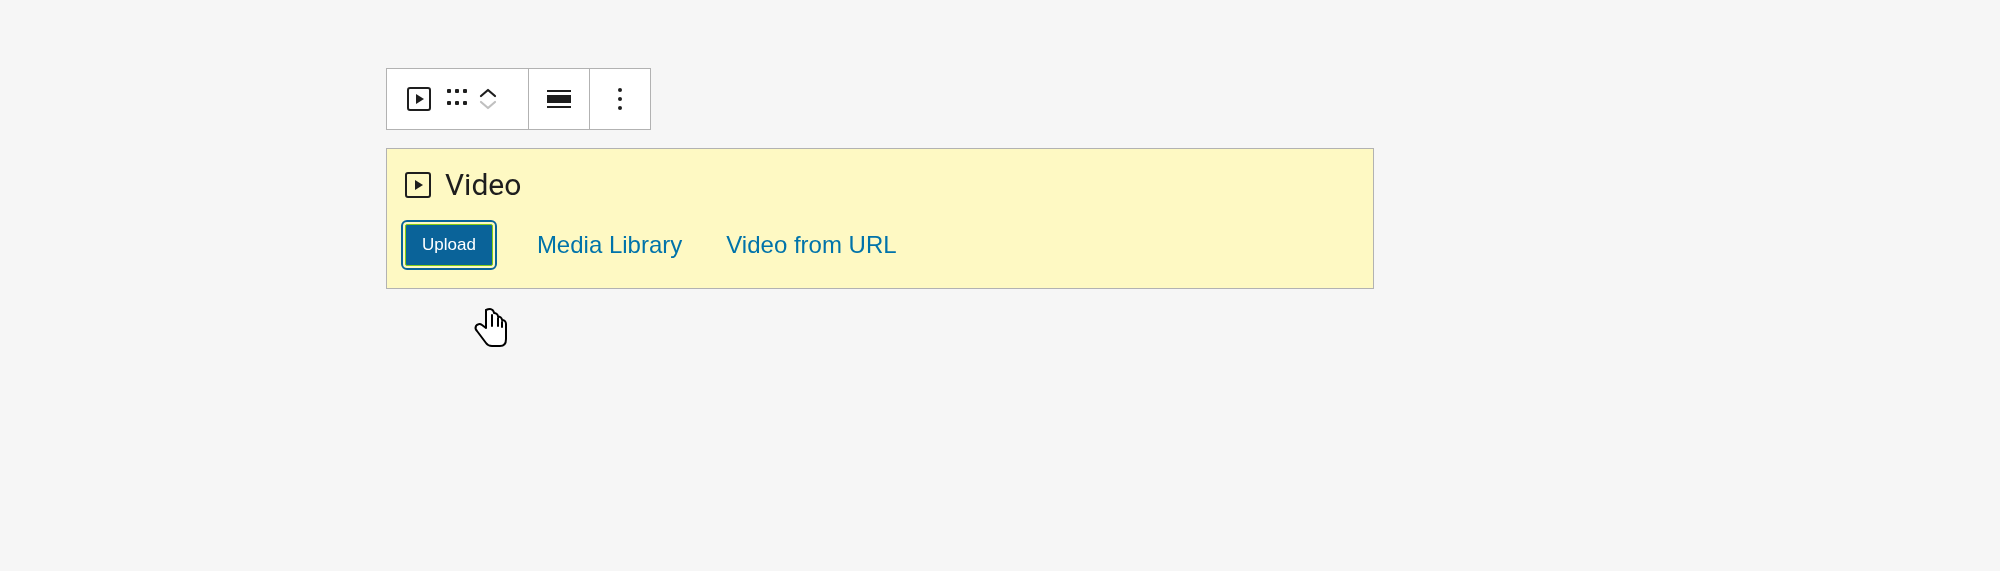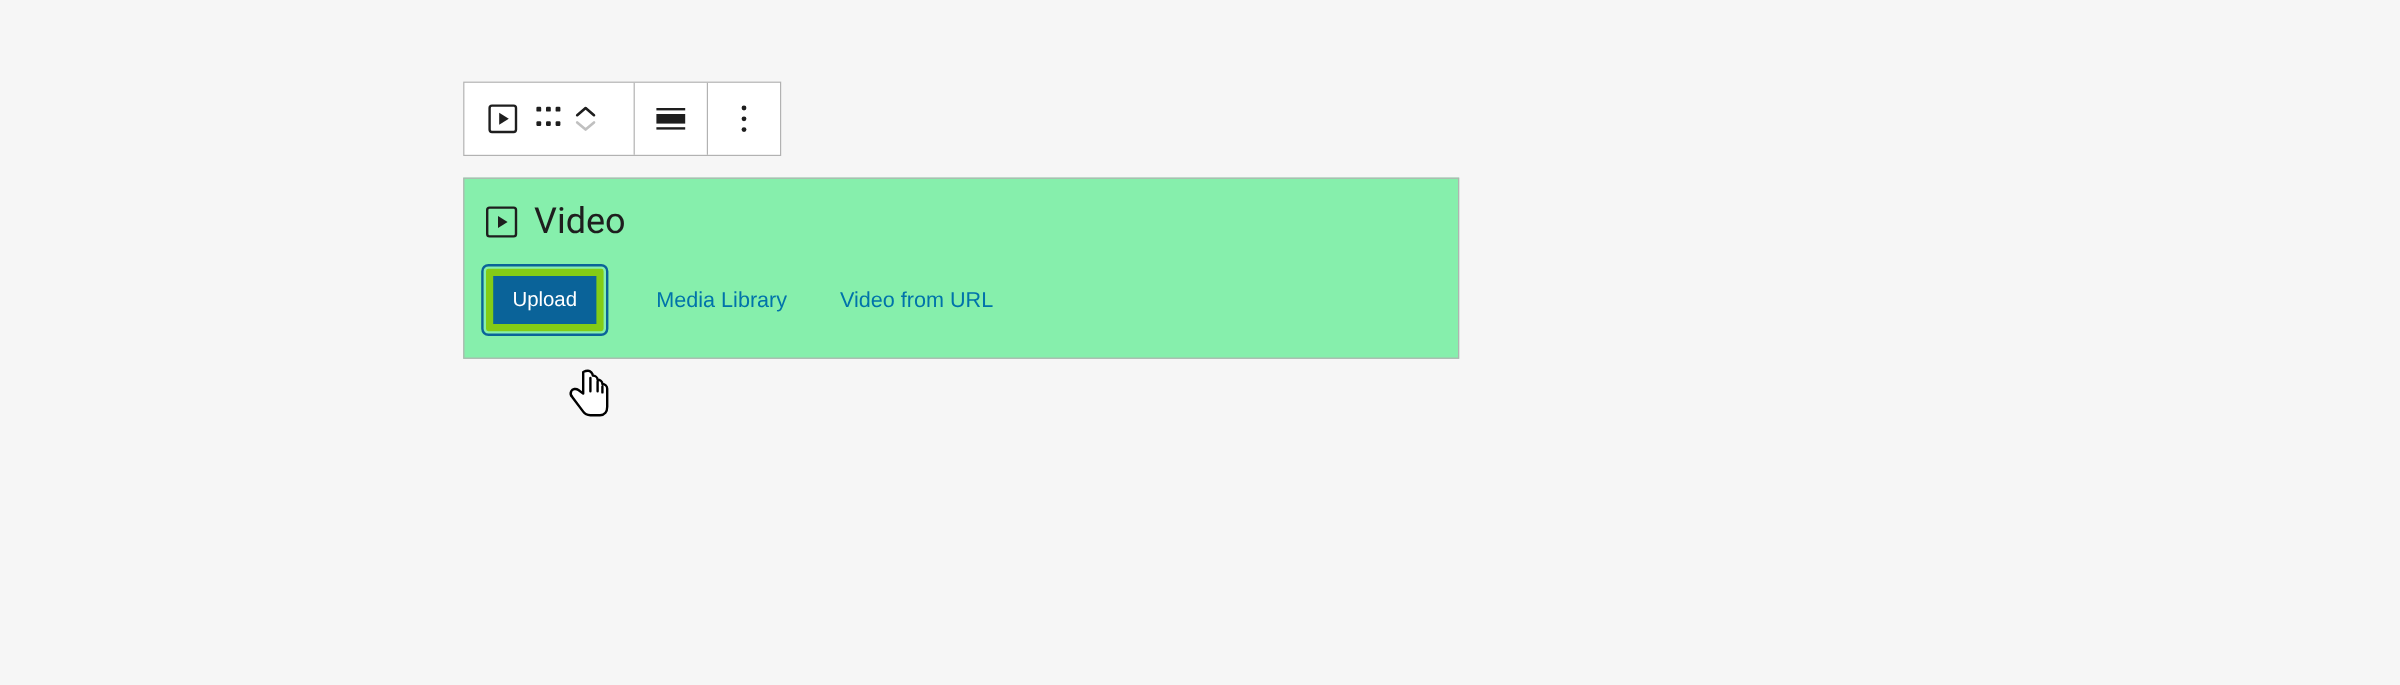--- a/index.html
+++ b/index.html
@@ -52,22 +52,22 @@
     width: 26px;
   }
   .chev { width: 18px; height: 12px; display:flex; align-items:center; justify-content:center; cursor:pointer; }
   .chev svg { display:block; }
   .chev.up svg path { stroke: #1e1e1e; }
   .chev.down svg path { stroke: #c0c0c0; }
 
   
   .placeholder {
     margin-top: 18px;
-    width: 830px;
-    background: #86efac;
+    width: 988px;
+    background: #fef9c3;
     border: 1px solid #b2b2b2;
     padding: 18px 18px 22px 18px;
   }
   .placeholder-header {
     display: flex;
     align-items: center;
     gap: 14px;
     margin-bottom: 22px;
   }
   .placeholder-title {
@@ -81,33 +81,33 @@
     margin-bottom: 26px;
   }
   .actions {
     display: flex;
     align-items: center;
     gap: 44px;
   }
   .btn-primary {
     background: #0a6399;
     color: #fff;
-    border: 6px solid #84cc16;
+    border: 1px solid #84cc16;
     outline: 2px solid #0a6399;
     outline-offset: 2px;
     padding: 10px 16px;
     font-size: 17px;
     border-radius: 2px;
     cursor: pointer;
   }
   .btn-link {
     background: transparent;
     border: none;
     color: #0073aa;
-    font-size: 18px;
+    font-size: 24px;
     cursor: pointer;
   }
   
   .cursor {
     position: absolute;
     left: 472px;
     top: 306px;
     width: 40px;
     height: 48px;
     pointer-events: none;

